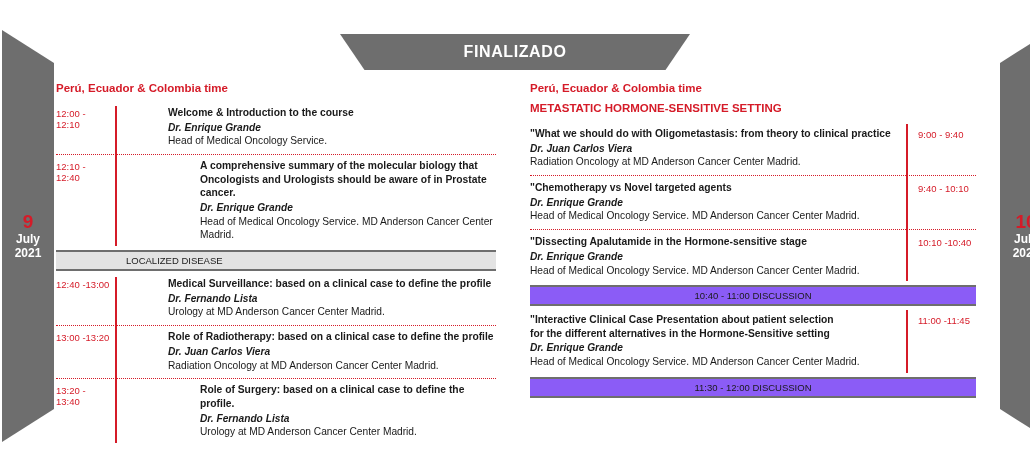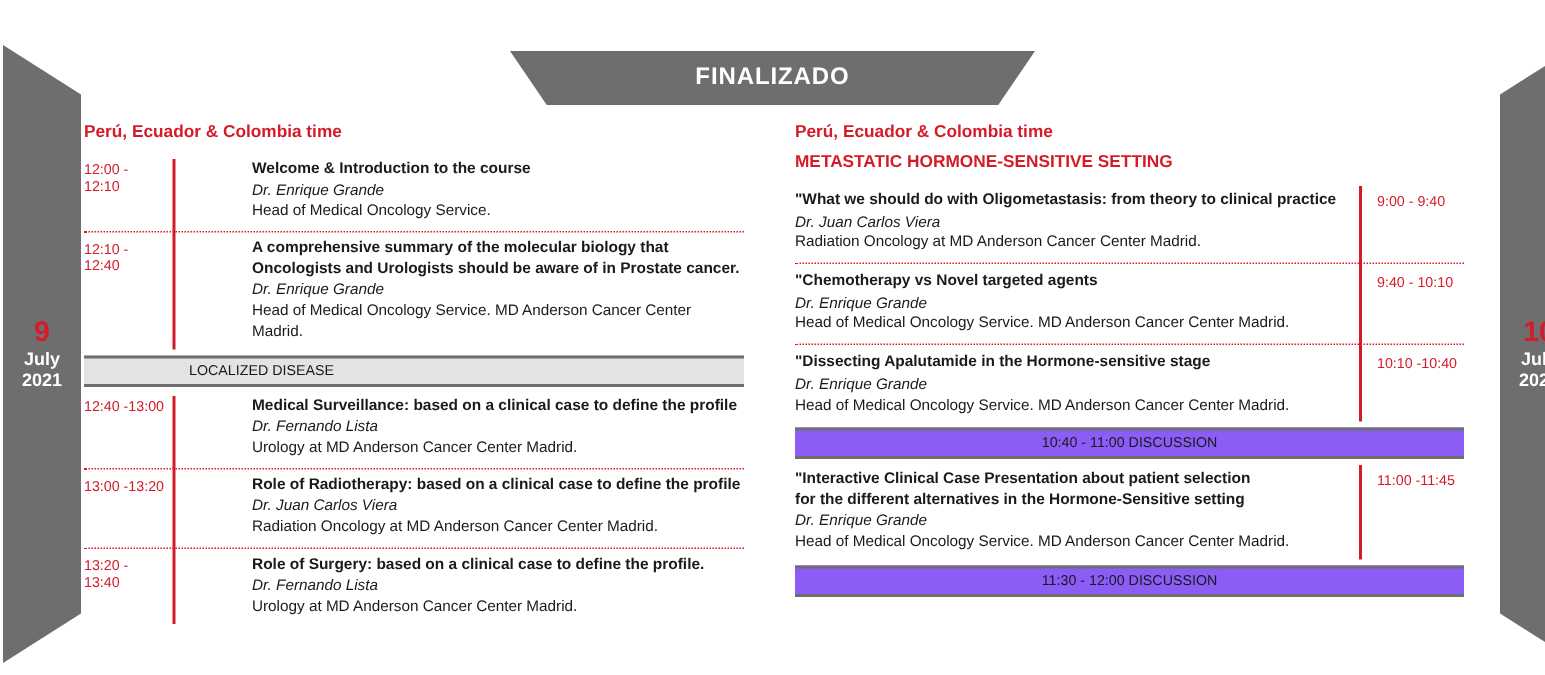--- a/index.html
+++ b/index.html
@@ -94,21 +94,21 @@
     position: absolute;
     left: 59px; top: 4px; bottom: 2px;
     width: 2px; background: #d51b28;
   }
   .ev {
     position: relative;
     display: flex;
     padding: 4px 0 6px 0;
     border-bottom: 1px dotted #d51b28;
   }
-  .ev:last-child { border-bottom: none; }
+  .ev:last-child { border-bottom: none; gap: 32px; }
   .ev-time {
     width: 59px;
     flex: 0 0 59px;
     color: #d51b28;
     font-size: 9.5px;
     padding-top: 2px;
     padding-right: 4px;
   }
   .ev-body {
     flex: 1;
@@ -120,20 +120,21 @@
     font-weight: bold;
     color: #1a1a1a;
     line-height: 1.32;
   }
   .ev-speaker {
     font-size: 10.2px;
     font-style: italic;
     color: #1a1a1a;
     line-height: 1.35;
     margin-top: 1px;
+    font-weight: bold;
   }
   .ev-aff {
     font-size: 10.2px;
     color: #1a1a1a;
     line-height: 1.35;
   }
 
   .bar {
     background: #e3e3e3;
     border-top: 2px solid #6e6e6e;

